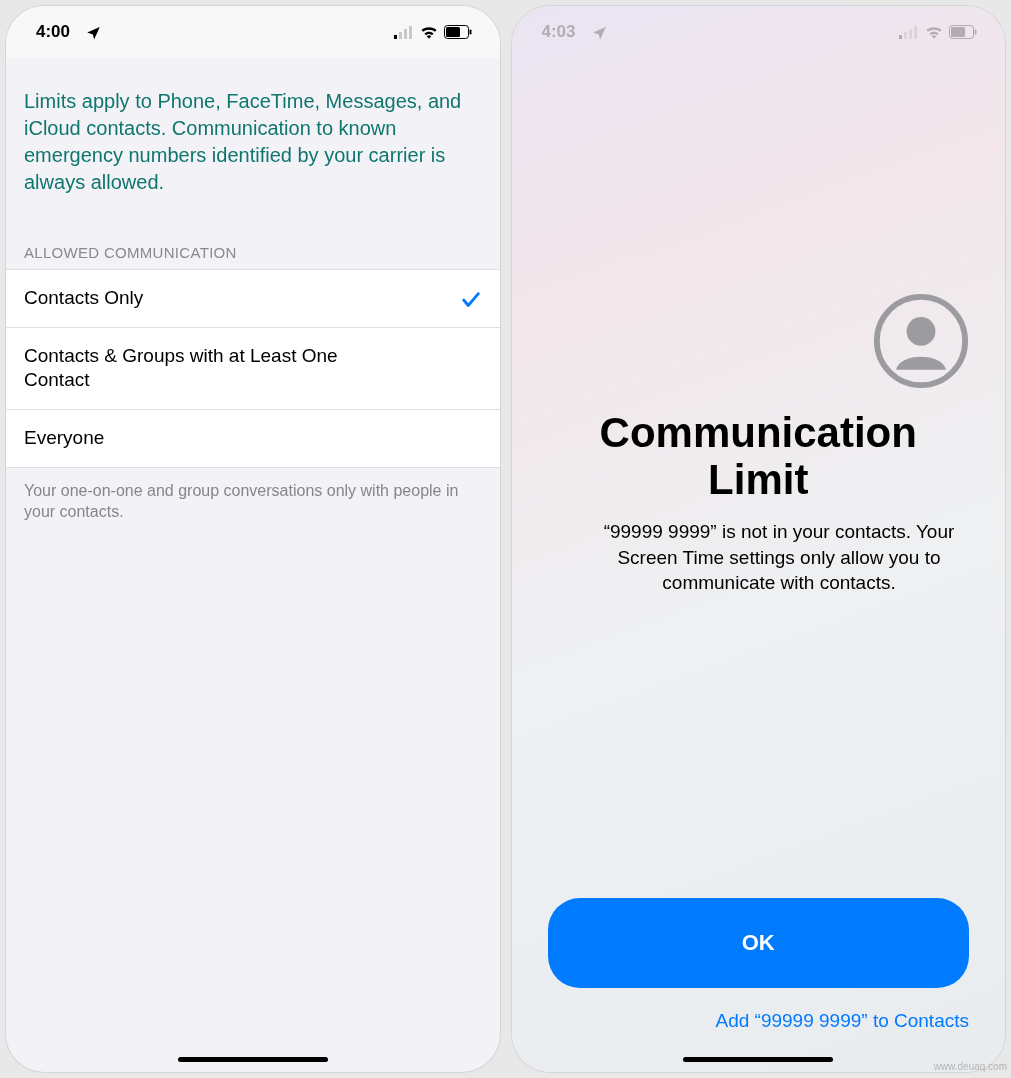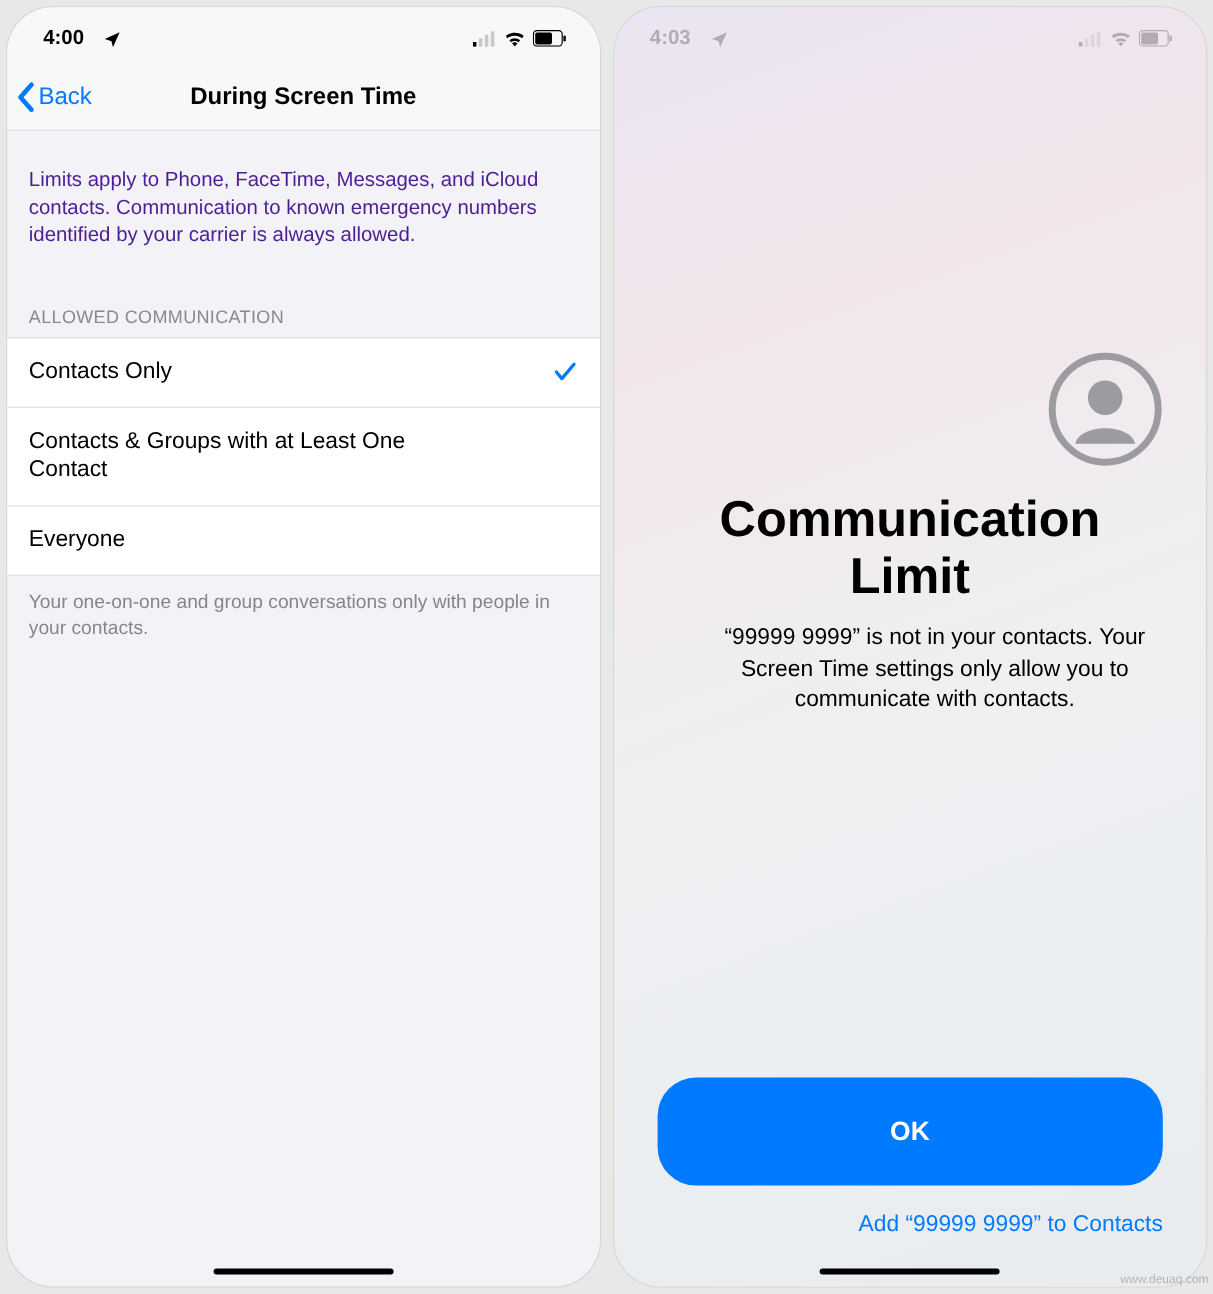--- a/index.html
+++ b/index.html
@@ -57,42 +57,42 @@
     .nav-title {
       position: absolute;
       left: 0; right: 0;
       text-align: center;
       font-size: 20px;
       font-weight: 600;
       pointer-events: none;
     }
     .section-desc {
       padding: 30px 18px 20px 18px;
-      color: #4c1d95;
-      font-size: 17px;
+      color: #0f766e;
+      font-size: 20px;
       line-height: 1.35;
     }
     .section-header {
       padding: 28px 18px 8px 18px;
       color: #8a8a8d;
       font-size: 15px;
       letter-spacing: 0.3px;
     }
     .list-group {
       background: #fff;
       border-top: 1px solid rgba(0,0,0,0.12);
       border-bottom: 1px solid rgba(0,0,0,0.12);
     }
     .list-item {
       padding: 16px 18px;
       font-size: 19px;
       color: #000;
       display: flex;
       justify-content: space-between;
-      align-items: center;
+      align-items: flex-end;
       border-bottom: 1px solid rgba(0,0,0,0.12);
       line-height: 1.3;
     }
     .list-item:last-child { border-bottom: none; }
     .check { color: #007aff; flex-shrink: 0; margin-left: 12px; }
     .section-footer {
       padding: 12px 18px;
       color: #86868a;
       font-size: 16px;
       line-height: 1.35;
@@ -198,31 +198,20 @@
       <span>
         <svg width="28" height="14" viewBox="0 0 28 14">
             <rect x="0.5" y="0.5" width="24" height="13" rx="3" fill="none" stroke="#000" stroke-width="1"></rect>
             <rect x="2" y="2" width="14" height="10" rx="1.5" fill="#000"></rect>
             <rect x="25.5" y="4.5" width="2" height="5" rx="1" fill="#000"></rect>
           </svg>
       </span>
     </div>
   </div>
 
-  <div class="nav-bar">
-    <div class="back-btn">
-      <span>
-        <svg width="18" height="26" viewBox="0 0 12 20">
-            <path fill="none" stroke="#007aff" stroke-width="3" stroke-linecap="round" stroke-linejoin="round" d="M10 2L3 10l7 8"></path>
-          </svg>
-      </span>
-      <span>Back</span>
-    </div>
-    <div class="nav-title">During Screen Time</div>
-  </div>
 
   <div class="section-desc">Limits apply to Phone, FaceTime, Messages, and iCloud contacts. Communication to known emergency numbers identified by your carrier is always allowed.</div>
 
   <div class="section-header">ALLOWED COMMUNICATION</div>
 
   <div class="list-group">
     <div class="list-item">
       <span>Contacts Only</span>
       <span class="check">
         <svg width="22" height="22" viewBox="0 0 24 24">

